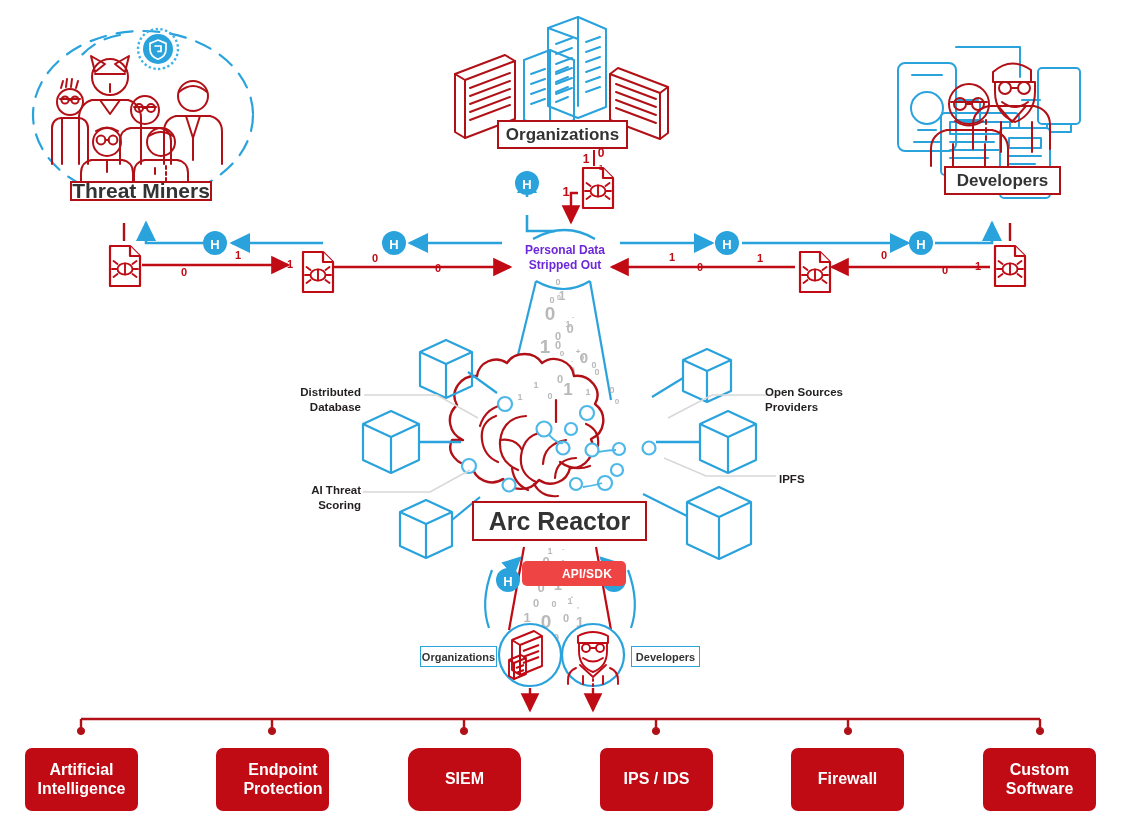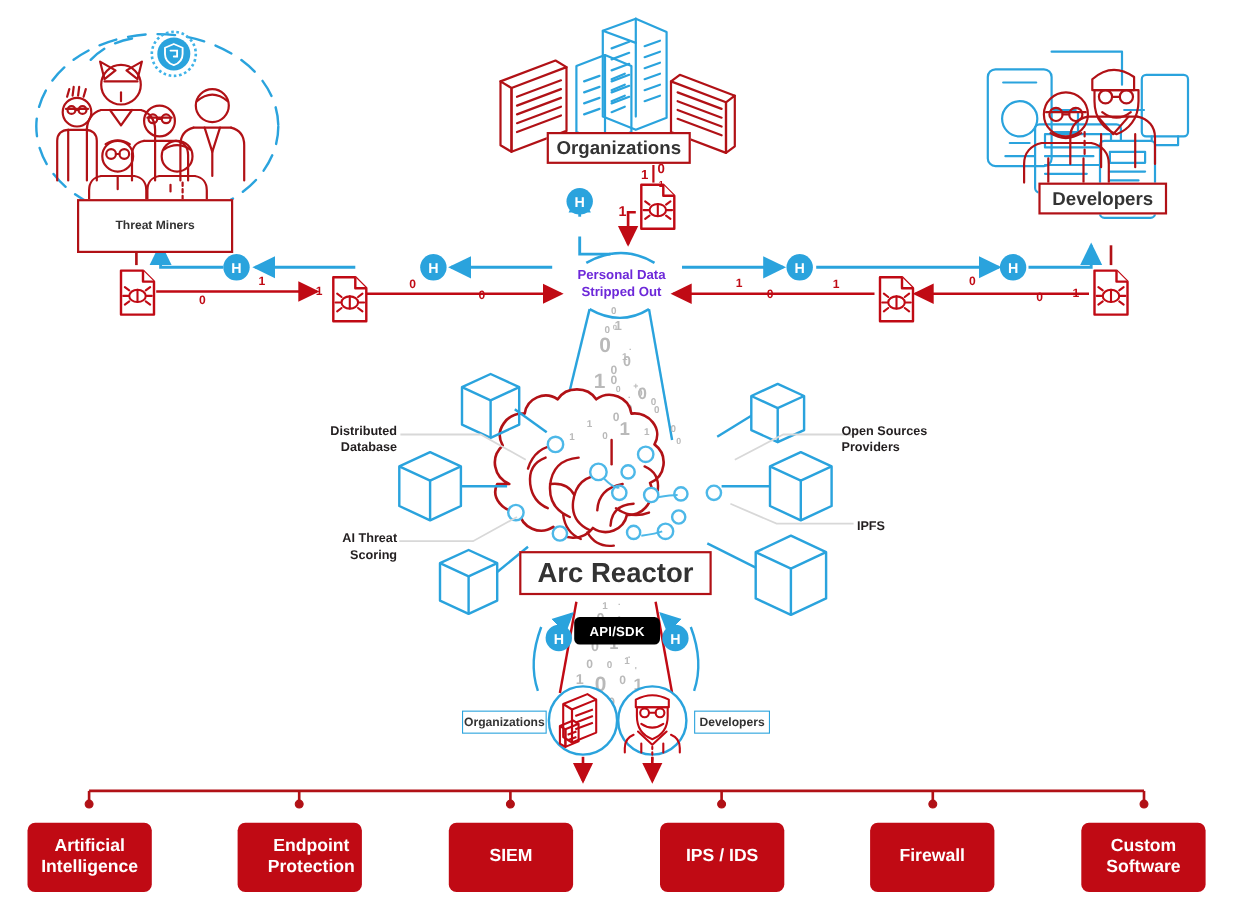--- a/index.html
+++ b/index.html
@@ -11,21 +11,21 @@
   #stage{position:absolute;left:0;top:0;width:1125px;height:829px;}
   svg.layer{position:absolute;left:0;top:0;width:1125px;height:829px;overflow:visible;}
 
   
   .lbl{
     position:absolute;background:#ffffff;border:2px solid #b11116;
     color:#333333;font-weight:bold;text-align:center;
     display:flex;align-items:center;justify-content:center;
     line-height:1.12;box-sizing:border-box;white-space:nowrap;
   }
-  .lbl-threat{left:70px;top:181px;width:142px;height:49px;font-size:11px;}
+  .lbl-threat{left:70px;top:181px;width:142px;height:20px;font-size:21px;}
   .lbl-org{left:497px;top:120px;width:131px;height:29px;font-size:17px;}
   .lbl-dev{left:944px;top:166px;width:117px;height:29px;font-size:17px;}
   .lbl-arc{left:472px;top:501px;width:175px;height:40px;font-size:25px;}
 
   
   .lbl-sm{
     position:absolute;background:#ffffff;border:1.5px solid #2aa3dd;
     color:#333333;font-weight:bold;font-size:11px;text-align:center;
     display:flex;align-items:center;justify-content:center;
     box-sizing:border-box;white-space:nowrap;
@@ -46,36 +46,37 @@
   
   .pds{
     position:absolute;left:500px;top:243px;width:130px;
     color:#6d28d9;font-weight:bold;font-size:12px;line-height:1.22;
     text-align:center;white-space:pre-line;
   }
 
   
   .apisdk{
     position:absolute;left:522px;top:561px;width:78px;height:25px;
-    background:#000000;color:#ffffff;border-radius:5px;
+    background:#ef4444;color:#ffffff;border-radius:5px;
     font-size:12px;font-weight:bold;
     display:flex;align-items:center;justify-content:center;
     letter-spacing:.2px;
+    padding-left:26px;
   }
 
   
   .chip{
     position:absolute;top:748px;height:63px;background:#c00a14;
     border-radius:7px;color:#ffffff;font-weight:bold;font-size:16px;
     display:flex;align-items:center;justify-content:center;text-align:center;
     line-height:1.16;white-space:pre-line;box-sizing:border-box;
   }
   .chip0{left:25px;width:113px;}
   .chip1{left:216px;width:113px;padding-left:21px;}
-  .chip2{left:408px;width:113px;}
+  .chip2{left:408px;width:113px;border-radius:12px;}
   .chip3{left:600px;width:113px;}
   .chip4{left:791px;width:113px;}
   .chip5{left:983px;width:113px;}
 
   .hlabel{font-size:13px;font-weight:bold;fill:#ffffff;}
   .bindigit{fill:#b9b9b9;font-weight:bold;font-family:"Liberation Sans",sans-serif;}
   .bindigit-red{fill:#c00a14;font-weight:bold;font-size:11px;}
 </style>
 </head>
 <body>

